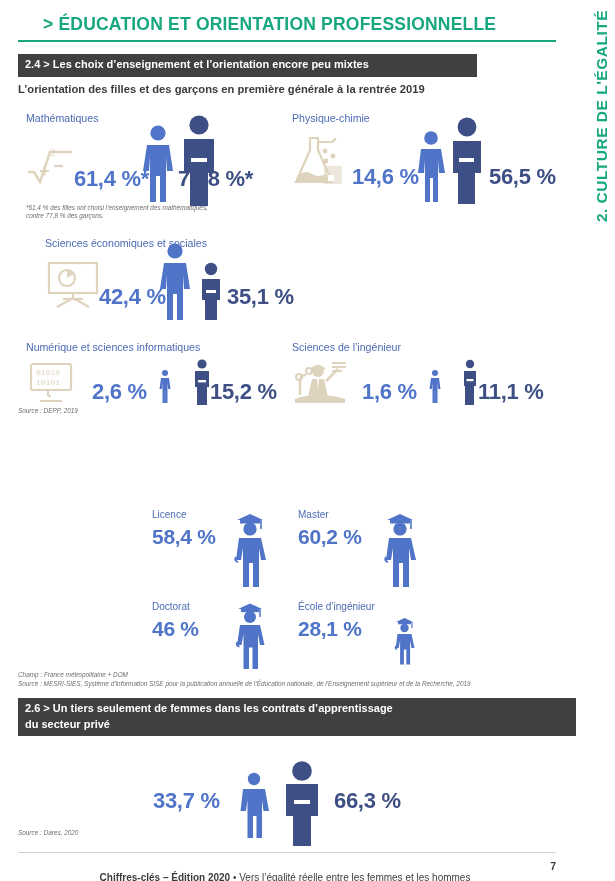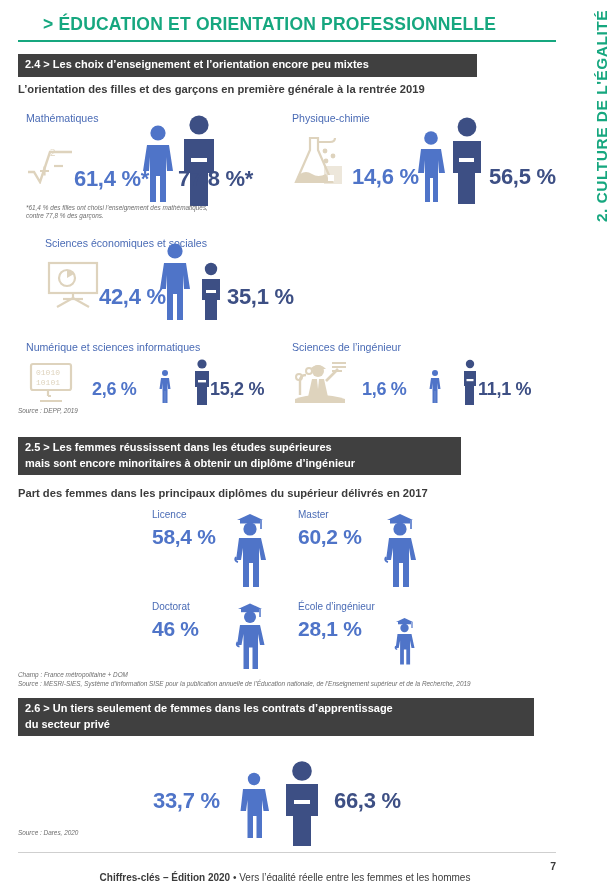--- a/index.html
+++ b/index.html
@@ -72,21 +72,21 @@
   }
   .pct {
     position: absolute;
     font-weight: bold;
     letter-spacing: -0.3px;
     white-space: nowrap;
   }
   .pct.f { color: #4f74c8; }
   .pct.m { color: #3d4f84; }
   .pct.big { font-size: 22px; }
-  .pct.mid { font-size: 18px; }
+  .pct.mid { font-size: 22px; }
   .note {
     position: absolute;
     color: #6d6d6d;
     font-size: 6.4px;
     font-style: italic;
     line-height: 8.4px;
     white-space: pre-line;
   }
   .src {
     position: absolute;
@@ -264,23 +264,20 @@
       <svg class="ico" style="left:168px; top:18px;" width="20" height="46" viewBox="0 0 20 46">
         <circle cx="10" cy="5" r="4.2" fill="#3d4f84"></circle>
         <rect x="4" y="12" width="12" height="15" fill="#3d4f84"></rect>
         <rect x="6.5" y="20" width="7" height="2.2" fill="#ffffff"></rect>
         <rect x="5" y="27" width="9" height="19" fill="#3d4f84"></rect>
       </svg>
       <div class="pct f mid" style="left:70px; top:38px;">1,6 %</div>
       <div class="pct m mid" style="left:186px; top:38px;">11,1 %</div>
     </div>
 
-    <div class="sec-bar" style="left:18px; top:437px; width:443px;">2.5 &gt; Les femmes réussissent dans les études supérieures
-mais sont encore minoritaires à obtenir un diplôme d’ingénieur</div>
-    <div class="sub-title" style="left:18px; top:487px;">Part des femmes dans les principaux diplômes du supérieur délivrés en 2017</div>
 
     <div class="dip" style="left:152px; top:509px; width:120px; height:82px;">
       <div class="dip-label">Licence</div>
       <div class="dip-pct">58,4 %</div>
       <svg class="ico" style="left:78px; top:0px;" width="40" height="78" viewBox="0 0 40 78">
         <path d="M7 11 h26 l-13 -6 z" fill="#4f74c8"></path>
         <rect x="10" y="11" width="20" height="3.5" fill="#4f74c8"></rect>
         <path d="M31 11 v9" stroke="#4f74c8" stroke-width="1.6"></path>
         <circle cx="20" cy="20" r="6.6" fill="#4f74c8"></circle>
         <path d="M9 29 h22 l5 22 h-5 l-2 -12 v39 h-6 v-24 h-4 v24 h-6 v-39 l-2 12 h-5 z" fill="#4f74c8"></path>
@@ -323,21 +320,21 @@
         <path d="M20 7 v6" stroke="#4f74c8" stroke-width="1.2"></path>
         <circle cx="12.5" cy="13" r="4.2" fill="#4f74c8"></circle>
         <path d="M5.5 19 h14 l3 14 h-3 l-1.4 -7.5 v24 h-3.8 v-15 h-2.4 v15 h-3.8 v-24 l-1.4 7.5 h-3 z" fill="#4f74c8"></path>
         <path d="M3.8 31 q-1.4 2.8 1.4 3.2" stroke="#4f74c8" stroke-width="1.4" fill="none"></path>
       </svg>
     </div>
 
     <div class="src" style="left:18px; top:671px; width:540px;">Champ : France métropolitaine + DOM
 Source : MESRI-SIES, Système d’information SISE pour la publication annuelle de l’Éducation nationale, de l’Enseignement supérieur et de la Recherche, 2019</div>
 
-    <div class="sec-bar" style="left:18px; top:698px; width:516px;">2.6 &gt; Un tiers seulement de femmes dans les contrats d’apprentissage
+    <div class="sec-bar" style="left:18px; top:698px; width:558px;">2.6 &gt; Un tiers seulement de femmes dans les contrats d’apprentissage
 du secteur privé</div>
 
     <div class="tile" style="left:150px; top:760px; width:300px; height:80px;">
       <svg class="ico" style="left:88px; top:12px;" width="32" height="66" viewBox="0 0 32 66">
         <circle cx="16" cy="7" r="6.2" fill="#4f74c8"></circle>
         <path d="M5 17 h22 l4 22 h-5.5 l-1.5 -11 v38 h-5.5 v-22 h-3.5 v22 h-5.5 v-38 l-1.5 11 h-5.5 z" fill="#4f74c8"></path>
       </svg>
       <svg class="ico" style="left:130px; top:0px;" width="44" height="86" viewBox="0 0 44 86">
         <circle cx="22" cy="11" r="9.8" fill="#3d4f84"></circle>
         <rect x="6" y="24" width="32" height="32" fill="#3d4f84"></rect>

